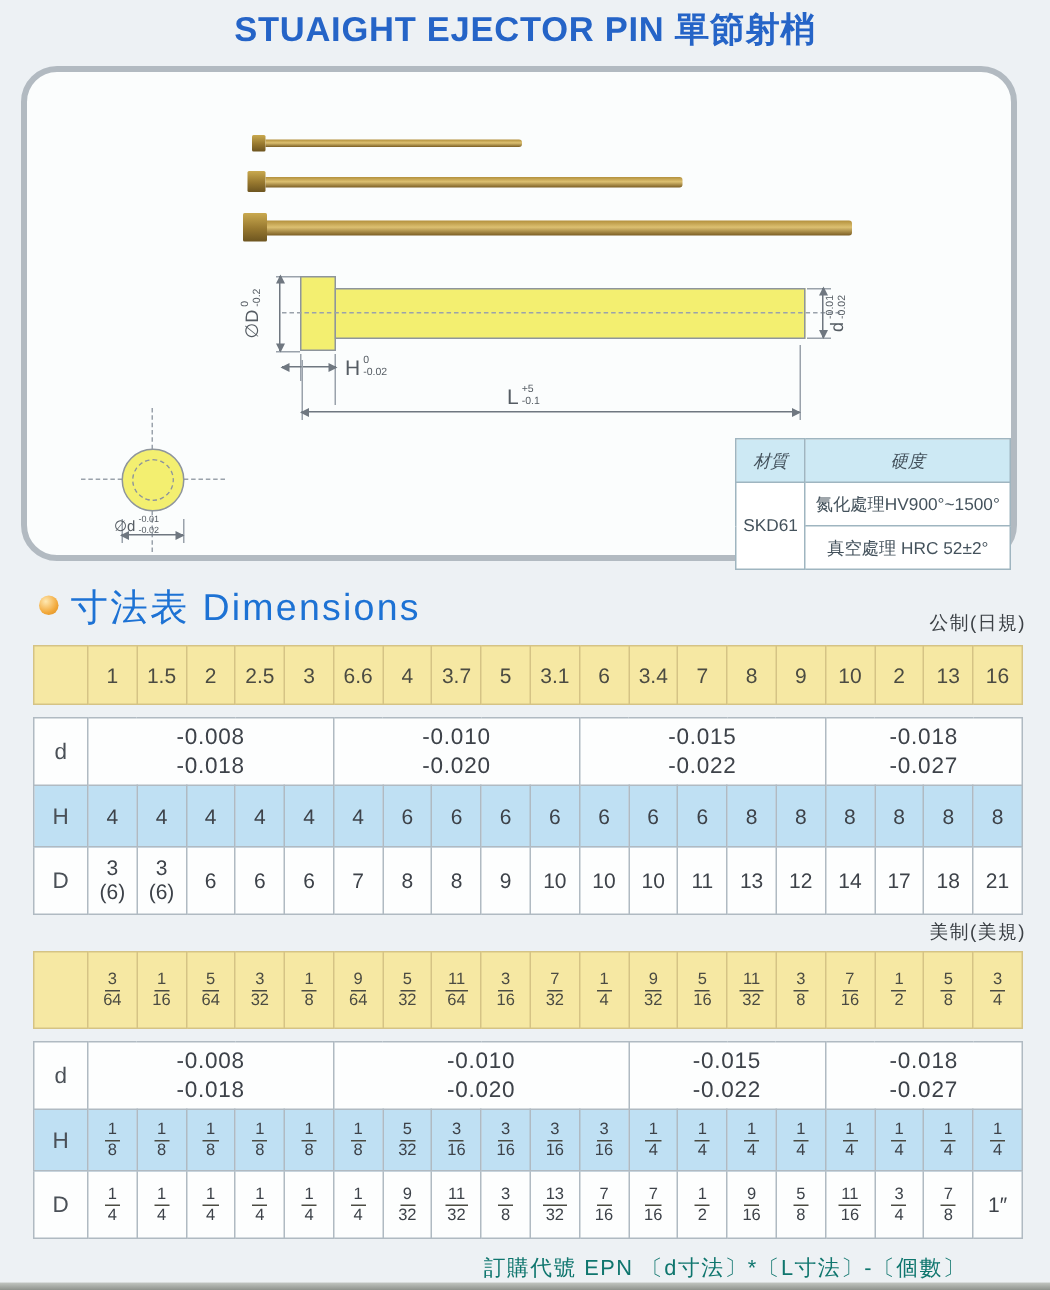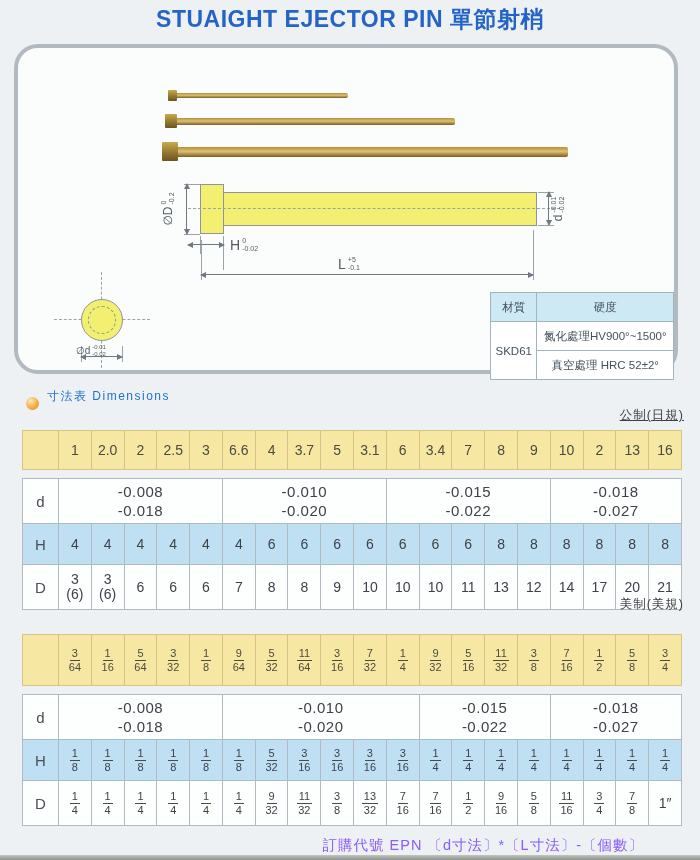--- a/index.html
+++ b/index.html
@@ -40,51 +40,51 @@
   .dim-letter{font-size:12px;}
   .dim-tol{display:flex;flex-direction:column;font-size:7px;line-height:1.15;text-align:left;}
   .vert{transform:rotate(-90deg);}
   .circle-outer{position:absolute;border-radius:50%;background:#f3ef70;border:1px solid #8e959c;box-sizing:border-box;}
   .circle-inner{position:absolute;border-radius:50%;border:1px dashed #8e959c;box-sizing:border-box;}
 
   
   .mat-table{position:absolute;left:472px;top:244px;border-collapse:collapse;background:#fff;
     font-size:11.5px;color:#44525c;}
   .mat-table td{border:1px solid #9fb5c0;text-align:center;padding:2px 4px;}
-  .mat-table .mat-h{background:#cde9f4;height:16px;}
+  .mat-table .mat-h{background:#cde9f4;height:16px;font-style:italic;}
   .mat-table .mat-c1{width:38px;}
   .mat-table .mat-c2{width:152px;height:24px;}
 
   
   .bullet{position:absolute;left:26px;top:397px;width:13px;height:13px;border-radius:50%;
     background:radial-gradient(circle at 35% 30%,#ffe9b2,#f2a93b 60%,#d8891e);}
-  .section-title{position:absolute;left:47px;top:388px;font-size:12px;color:#1d72d4;letter-spacing:1.5px;}
+  .section-title{position:absolute;left:47px;top:388px;font-size:25px;color:#1d72d4;letter-spacing:1.5px;}
   .std-label{position:absolute;right:16px;font-size:12.5px;color:#3c4146;letter-spacing:1px;}
-  .std-metric{top:407px;text-decoration:underline;}
-  .std-imperial{top:596px;text-align:right;}
+  .std-metric{top:407px;}
+  .std-imperial{top:613px;text-align:right;}
 
   
   .tbl-wrap{position:absolute;left:22px;}
   .size-table,.dim-table{border-collapse:collapse;table-layout:fixed;width:660px;}
   .size-table{background:#f6e8a3;border:1px solid #c3af70;}
   .size-table td{border:1px solid #d5c385;text-align:center;padding:0;font-size:15px;color:#4b4b42;}
   #metric-head td{height:38px;}
   #imperial-head td{height:50px;}
   .dim-table{background:#fdfefe;border:1px solid #a6b1ba;}
   .dim-table td{border:1px solid #b0bac2;text-align:center;padding:0;font-size:15px;color:#3d4249;}
   .dim-table .lbl{font-size:15px;color:#4a5057;}
   .dim-table .d-row td{height:44px;}
   .dim-table .h-row td{background:#bfe0f3;height:40px;}
   .dim-table .D-row td{height:44px;}
   .tol2{display:inline-block;text-align:center;font-size:15px;line-height:1.3;letter-spacing:.5px;}
   .frac{display:inline-flex;flex-direction:column;align-items:center;line-height:1;font-size:11px;vertical-align:middle;}
   .frac .fn{border-bottom:1px solid #4b4b42;padding:0 2px 1px;margin-bottom:1px;}
   .plain{white-space:pre-line;line-height:1.1;font-size:14px;display:inline-block;}
 
-  .order-note{position:absolute;right:56px;top:836px;font-size:14.5px;color:#8b5cf6;letter-spacing:1px;}
+  .order-note{position:absolute;right:56px;top:836px;font-size:14.5px;color:#0f766e;letter-spacing:1px;}
   .bottom-strip{position:absolute;left:0;bottom:0;width:700px;height:5px;
     background:linear-gradient(180deg,#c2c6c1,#8f938d);}
 </style>
 </head>
 <body>
 
 <div class="page-title">STUAIGHT EJECTOR PIN 單節射梢</div>
 
 <div class="panel">
   <div class="panel-inner">
@@ -208,21 +208,21 @@
         <col>
         <col>
         <col>
         <col>
         <col>
       </colgroup>
       <tbody>
         <tr>
           <td class="lbl"></td>
           <td><span class="plain">1</span></td>
-          <td><span class="plain">2.0</span></td>
+          <td><span class="plain">1.5</span></td>
           <td><span class="plain">2</span></td>
           <td><span class="plain">2.5</span></td>
           <td><span class="plain">3</span></td>
           <td><span class="plain">6.6</span></td>
           <td><span class="plain">4</span></td>
           <td><span class="plain">3.7</span></td>
           <td><span class="plain">5</span></td>
           <td><span class="plain">3.1</span></td>
           <td><span class="plain">6</span></td>
           <td><span class="plain">3.4</span></td>
@@ -303,21 +303,21 @@
           <td><span class="plain">8</span></td>
           <td><span class="plain">9</span></td>
           <td><span class="plain">10</span></td>
           <td><span class="plain">10</span></td>
           <td><span class="plain">10</span></td>
           <td><span class="plain">11</span></td>
           <td><span class="plain">13</span></td>
           <td><span class="plain">12</span></td>
           <td><span class="plain">14</span></td>
           <td><span class="plain">17</span></td>
-          <td><span class="plain">20</span></td>
+          <td><span class="plain">18</span></td>
           <td><span class="plain">21</span></td>
         </tr>
       </tbody>
     </table>
 </div>
 
 <div class="std-label std-imperial">美制(美規)</div>
 
 <div class="tbl-wrap" style="top:634px;">
   <table class="size-table" id="imperial-head">

